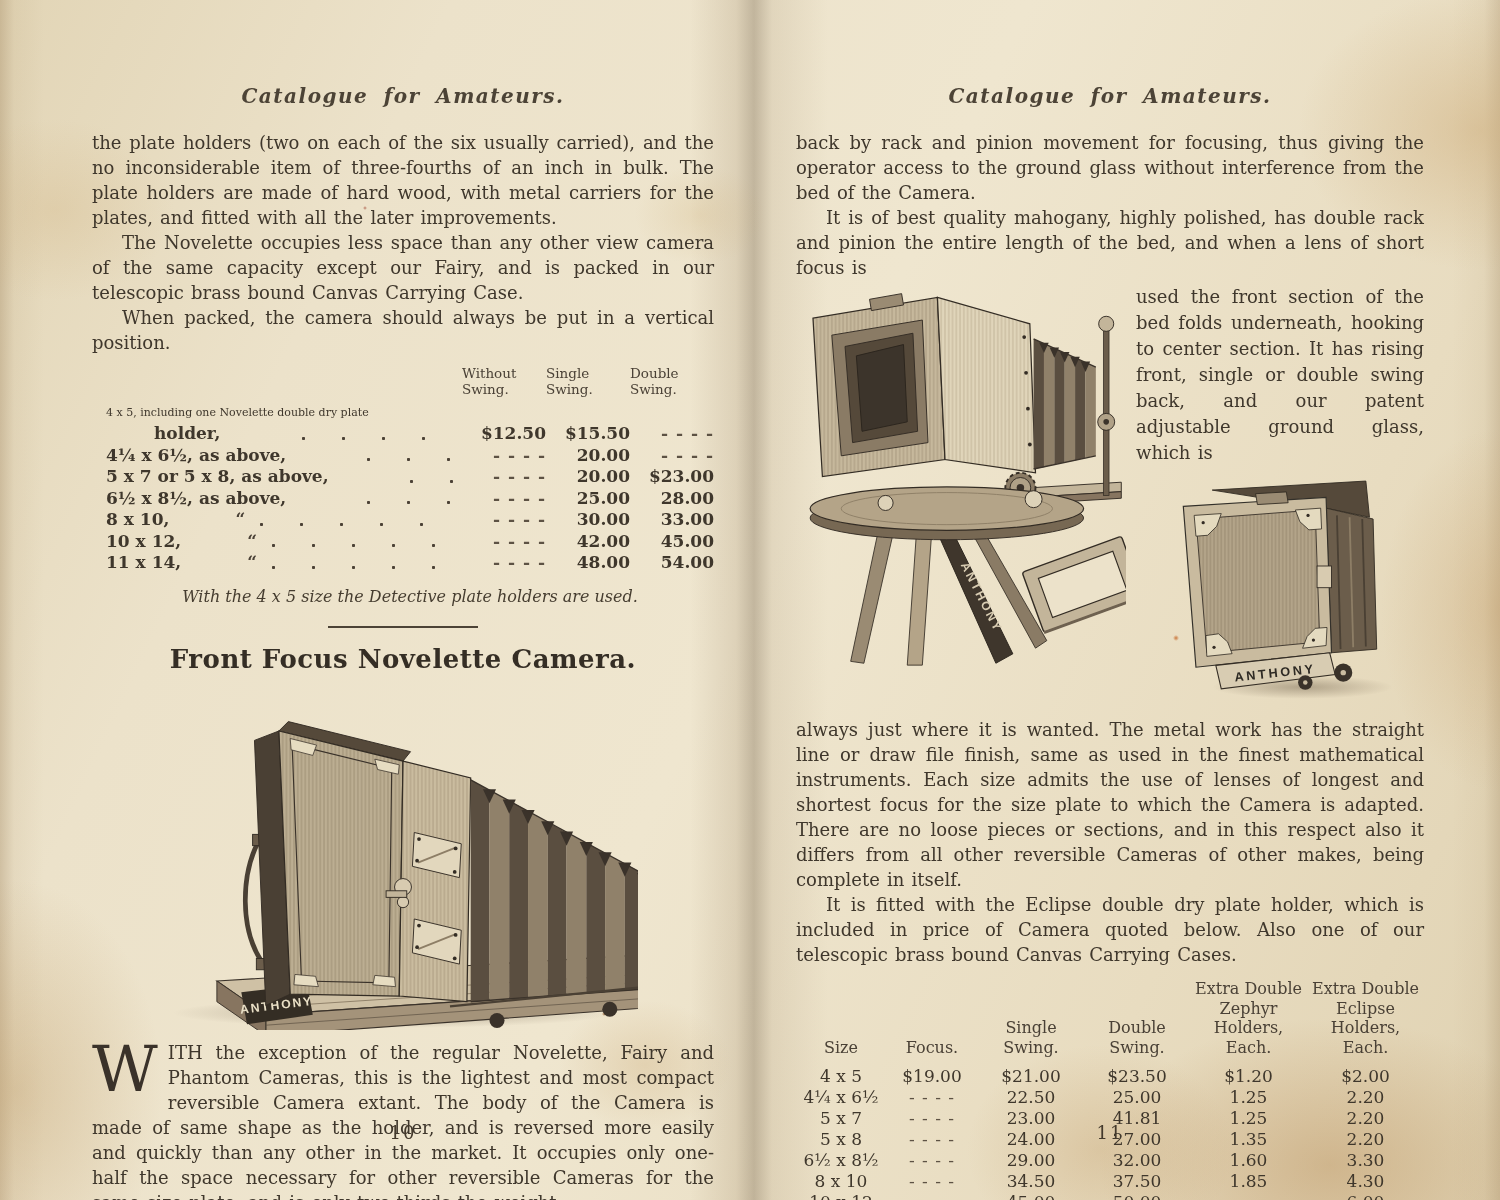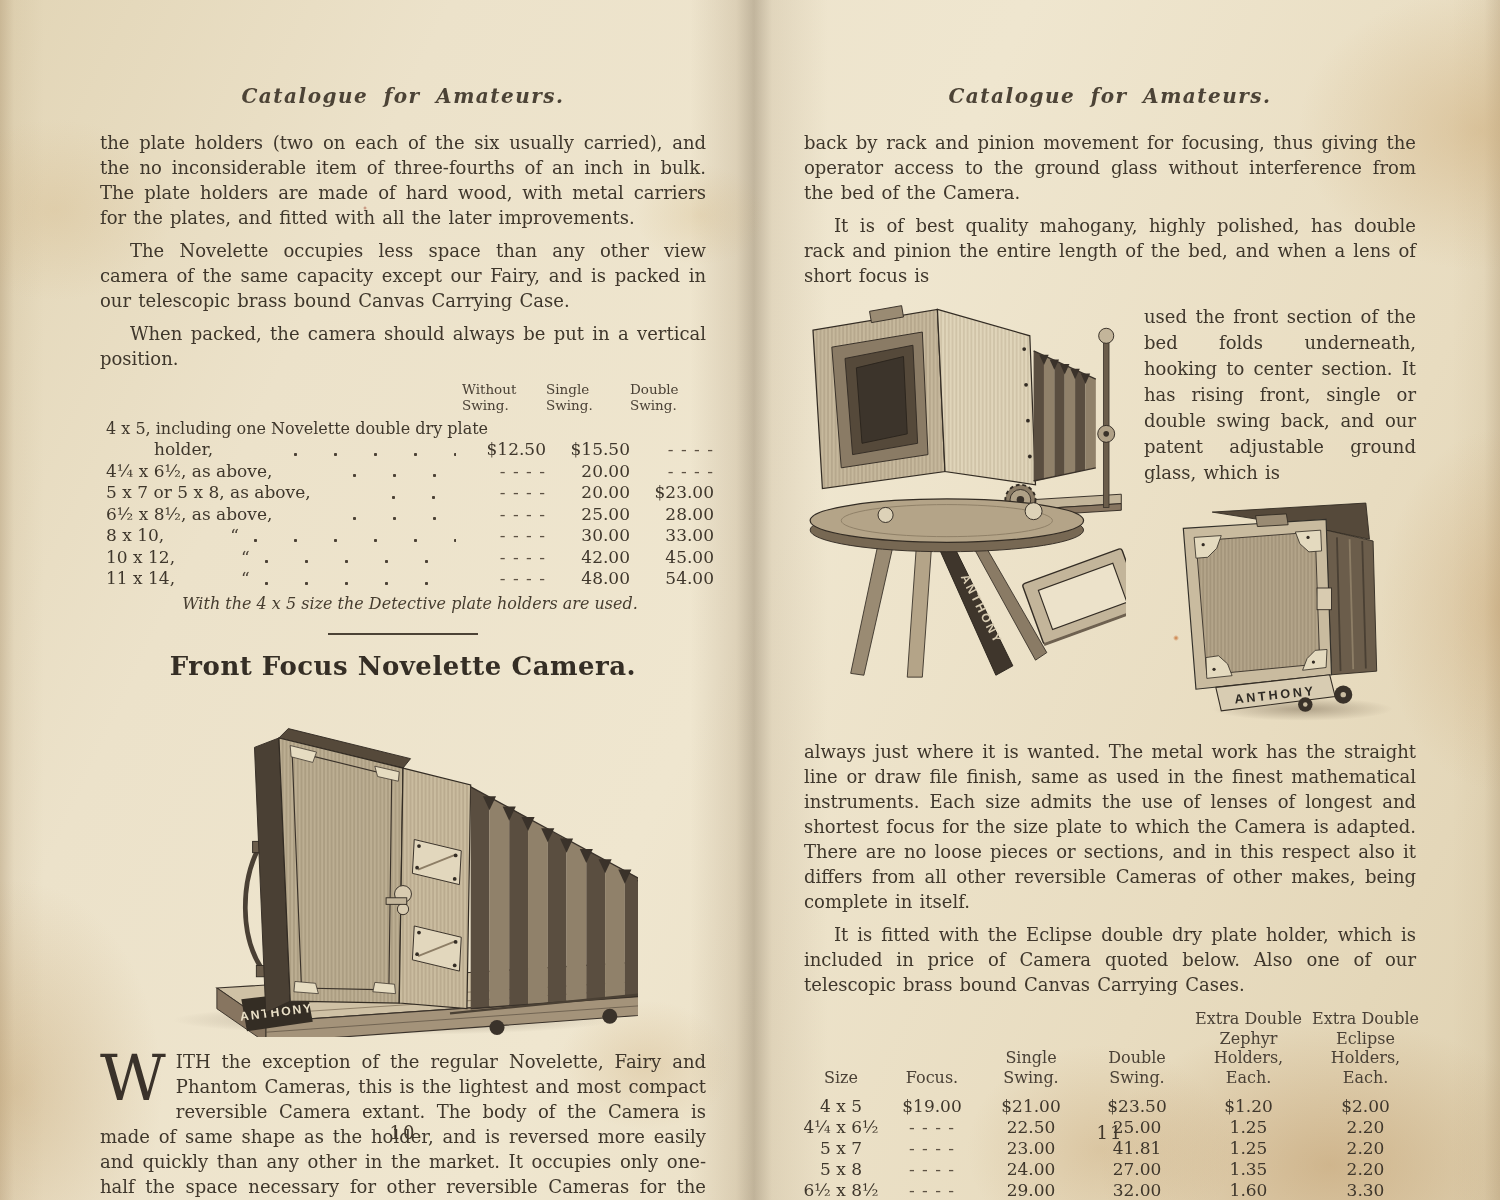--- a/index.html
+++ b/index.html
@@ -29,37 +29,37 @@
       linear-gradient(115deg, #e2d5b6 0%, #ece2ca 22%, #efe6cf 50%, #e8dcc0 78%, #e0d2b2 100%);
   }
   .page { position:absolute; top:0; height:1200px; box-sizing:border-box; }
   .page-left  { left:92px;  width:622px; padding-top:84px; }
   .page-right { left:796px; width:628px; padding-top:84px; }
 
   .running-head {
     text-align:center; font-style:italic; font-size:20px; letter-spacing:1.5px;
     word-spacing:7px; color:#4c4336; margin:0 0 22px 0;font-weight:bold;
   }
-  .para { margin:8px; font-size:18px; line-height:25px; text-align:justify; word-spacing:1.5px; }
+  .para { margin:0; font-size:18px; line-height:25px; text-align:justify; word-spacing:1.5px; }
   .indent { text-indent:30px; }
 
   
   .pt { margin:10px 0 0 14px; }
   .pt-head { display:flex; justify-content:flex-end; font-size:13.5px; line-height:1.2; text-align:left; color:#4a4136; margin-bottom:5px; }
   .pt-hcell { width:84px; }
-  .pt-intro { font-size:16px; line-height:21px; }
-  .pt-row { display:flex; align-items:baseline; font-size:17px; line-height:21.5px; }
+  .pt-intro { font-size:11px; line-height:21px; }
+  .pt-row { display:flex; align-items:baseline; font-size:17px; line-height:21.5px;font-weight:bold; }
   .pt-row .sub { margin-left:48px; }
   .ditto { display:inline-block; margin-left:66px; color:#4a4136; }
   .leader { flex:1; align-self:flex-end; height:5px; margin:0 6px 4px 14px;
     background-image:radial-gradient(circle at 2.5px 2.5px, #4c4236 1.3px, rgba(0,0,0,0) 1.9px);
     background-size:40px 5px; background-repeat:repeat-x; }
   .pt-val { width:84px; text-align:right; flex:none; }
   .pt-dash { letter-spacing:1px; color:#5d5244; }
-  .pt-note { font-style:italic; font-size:16px; text-align:center; margin-top:4px; color:#463d30; }
+  .pt-note { font-style:italic; font-size:16px; text-align:center; margin-top:13px; color:#463d30; }
 
   .divider { width:150px; border:none; border-top:2px solid #4c4336; margin:20px auto 16px auto; }
   .section-heading { font-size:26px; font-weight:bold; letter-spacing:.5px; text-align:center; margin:0 0 8px 0; color:#352e25; }
 
   .illo-center { text-align:center; margin:2px 0 6px 0; }
 
   .dropcap {
     float:left; font-size:64px; line-height:48px; padding:5px 10px 0 0; color:#3a322a;
   }
 

